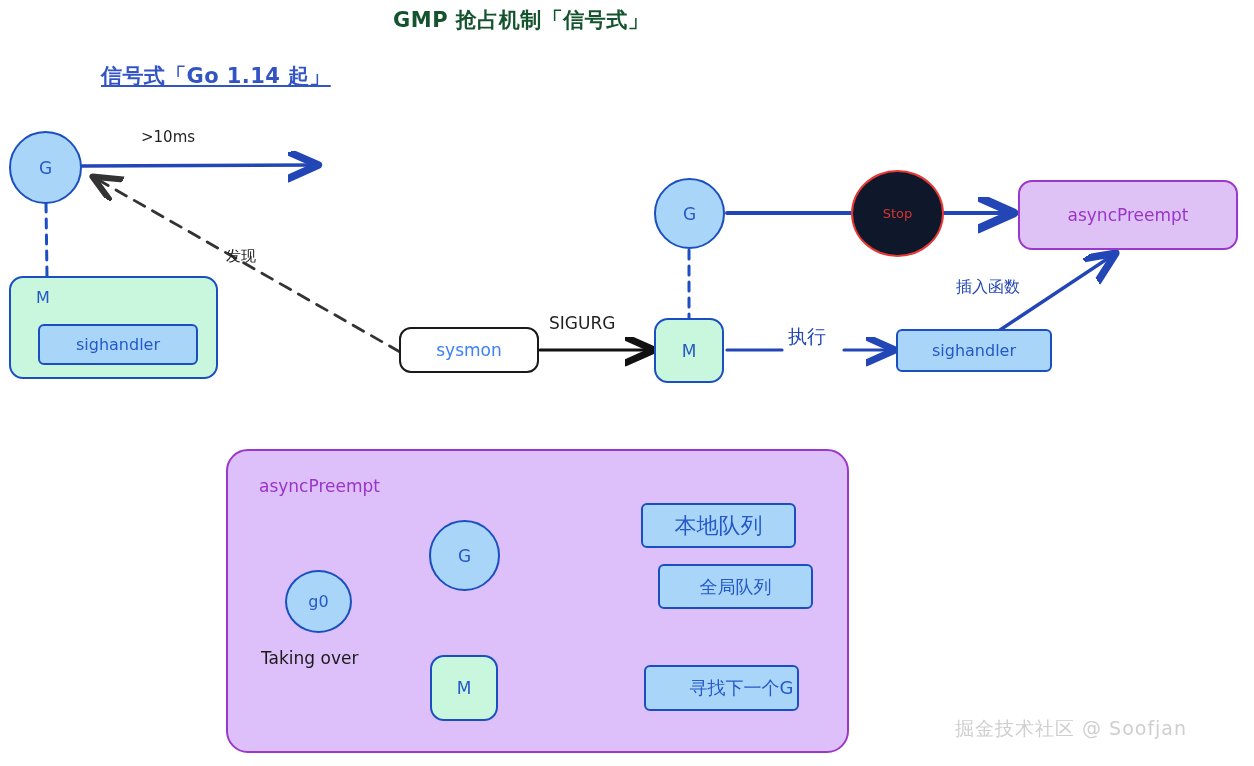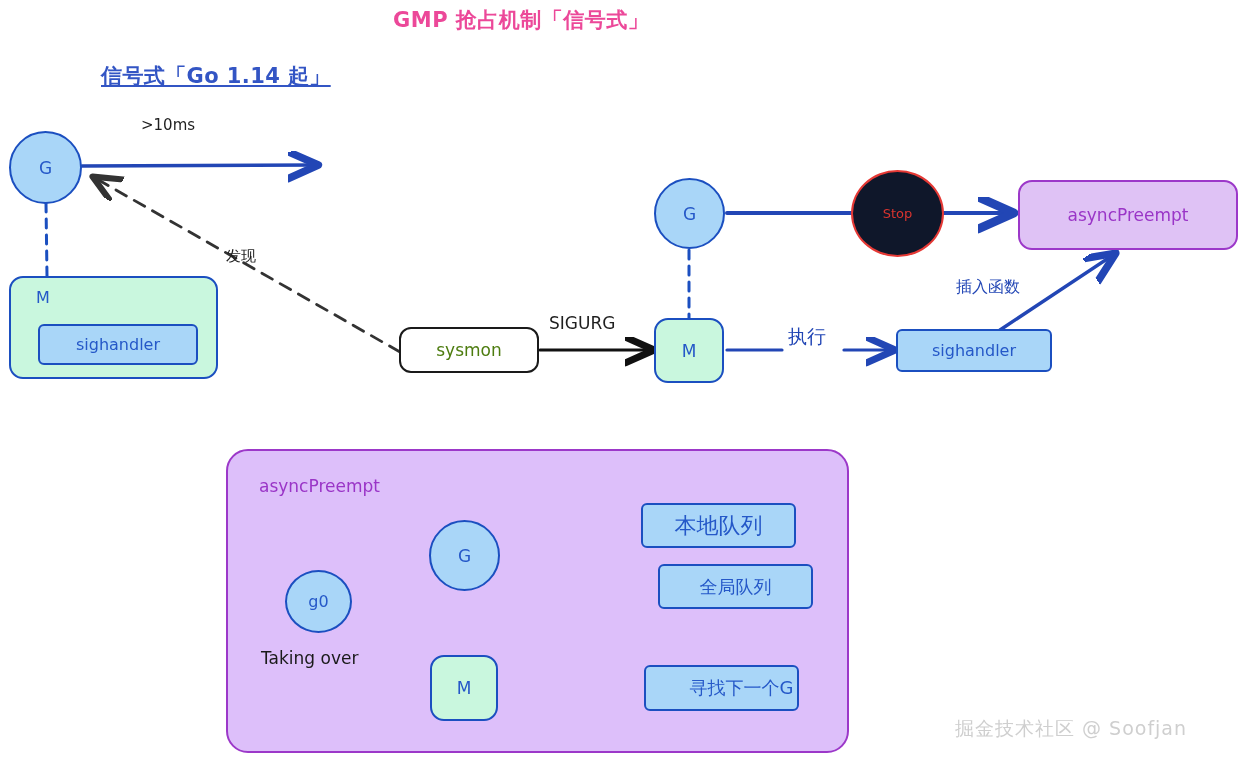--- a/index.html
+++ b/index.html
@@ -36,21 +36,21 @@
     position: absolute;
     white-space: nowrap;
   }
 
   
   #title {
     left: 393px; top: 6px;
     font-family: "DejaVu Sans", sans-serif;
     font-size: 21px;
     font-weight: 600;
-    color: #ec4899;
+    color: #14532d;
     letter-spacing: 0.5px;
   }
   #subtitle {
     left: 101px; top: 62px;
     font-size: 21px;
     font-weight: 600;
     color: #3355c4;
     letter-spacing: 0.4px;
     text-decoration: underline;
   }
@@ -81,21 +81,21 @@
     border-radius: 6px;
     background: #a9d6f8;
     border: 2.5px solid #1b4fc0;
     color: #2558c8;
     font-size: 17px;
   }
   .box-white {
     border-radius: 12px;
     background: #ffffff;
     border: 2.5px solid #1a1a1a;
-    color: #4d7c0f;
+    color: #3b82f6;
     font-size: 17px;
   }
   .box-purple {
     border-radius: 14px;
     background: #dfc2f5;
     border: 2.5px solid #9c38c9;
     color: #9a35c7;
     font-size: 17px;
   }
   .panel-purple {
@@ -209,21 +209,21 @@
     </g>
   </svg>
 
   <div class="lbl" id="title">GMP 抢占机制「信号式」</div>
   <div class="lbl" id="subtitle">信号式「Go 1.14 起」</div>
 
   <div class="node circle-blue" style="left:9px; top:131px; width:73px; height:73px;">
     <span>G</span>
   </div>
 
-  <div class="lbl edge-label" style="left:141px; top:116px;">&gt;10ms</div>
+  <div class="lbl edge-label" style="left:141px; top:128px;">&gt;10ms</div>
 
   <div class="node box-green" style="left:9px; top:276px; width:209px; height:103px; align-items:flex-start; justify-content:flex-start;"></div>
   <div class="lbl" id="m-left-label">M</div>
 
   <div class="node box-blue" style="left:38px; top:324px; width:160px; height:41px; font-size:16px;">
     <span>sighandler</span>
   </div>
 
   <div class="lbl edge-label" style="left:226px; top:247px;">发现</div>
 

